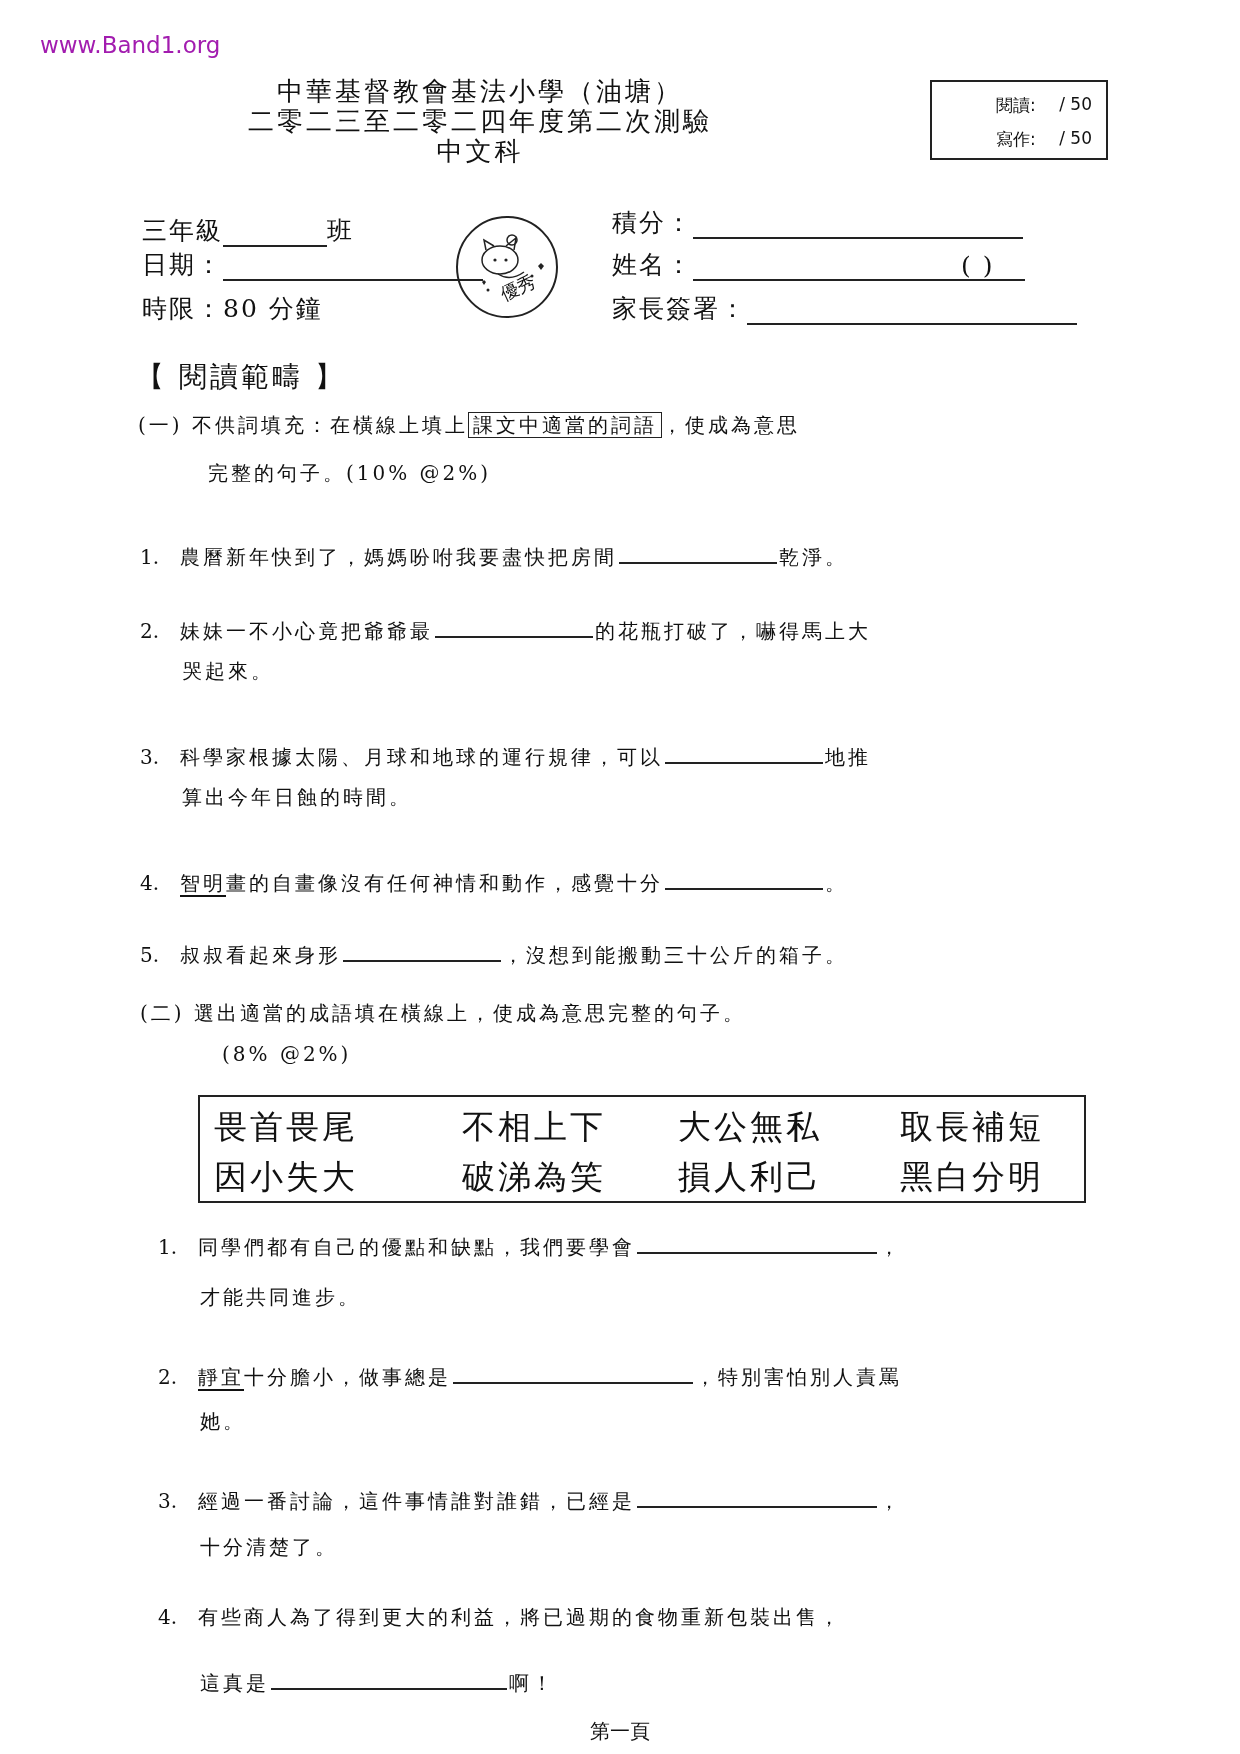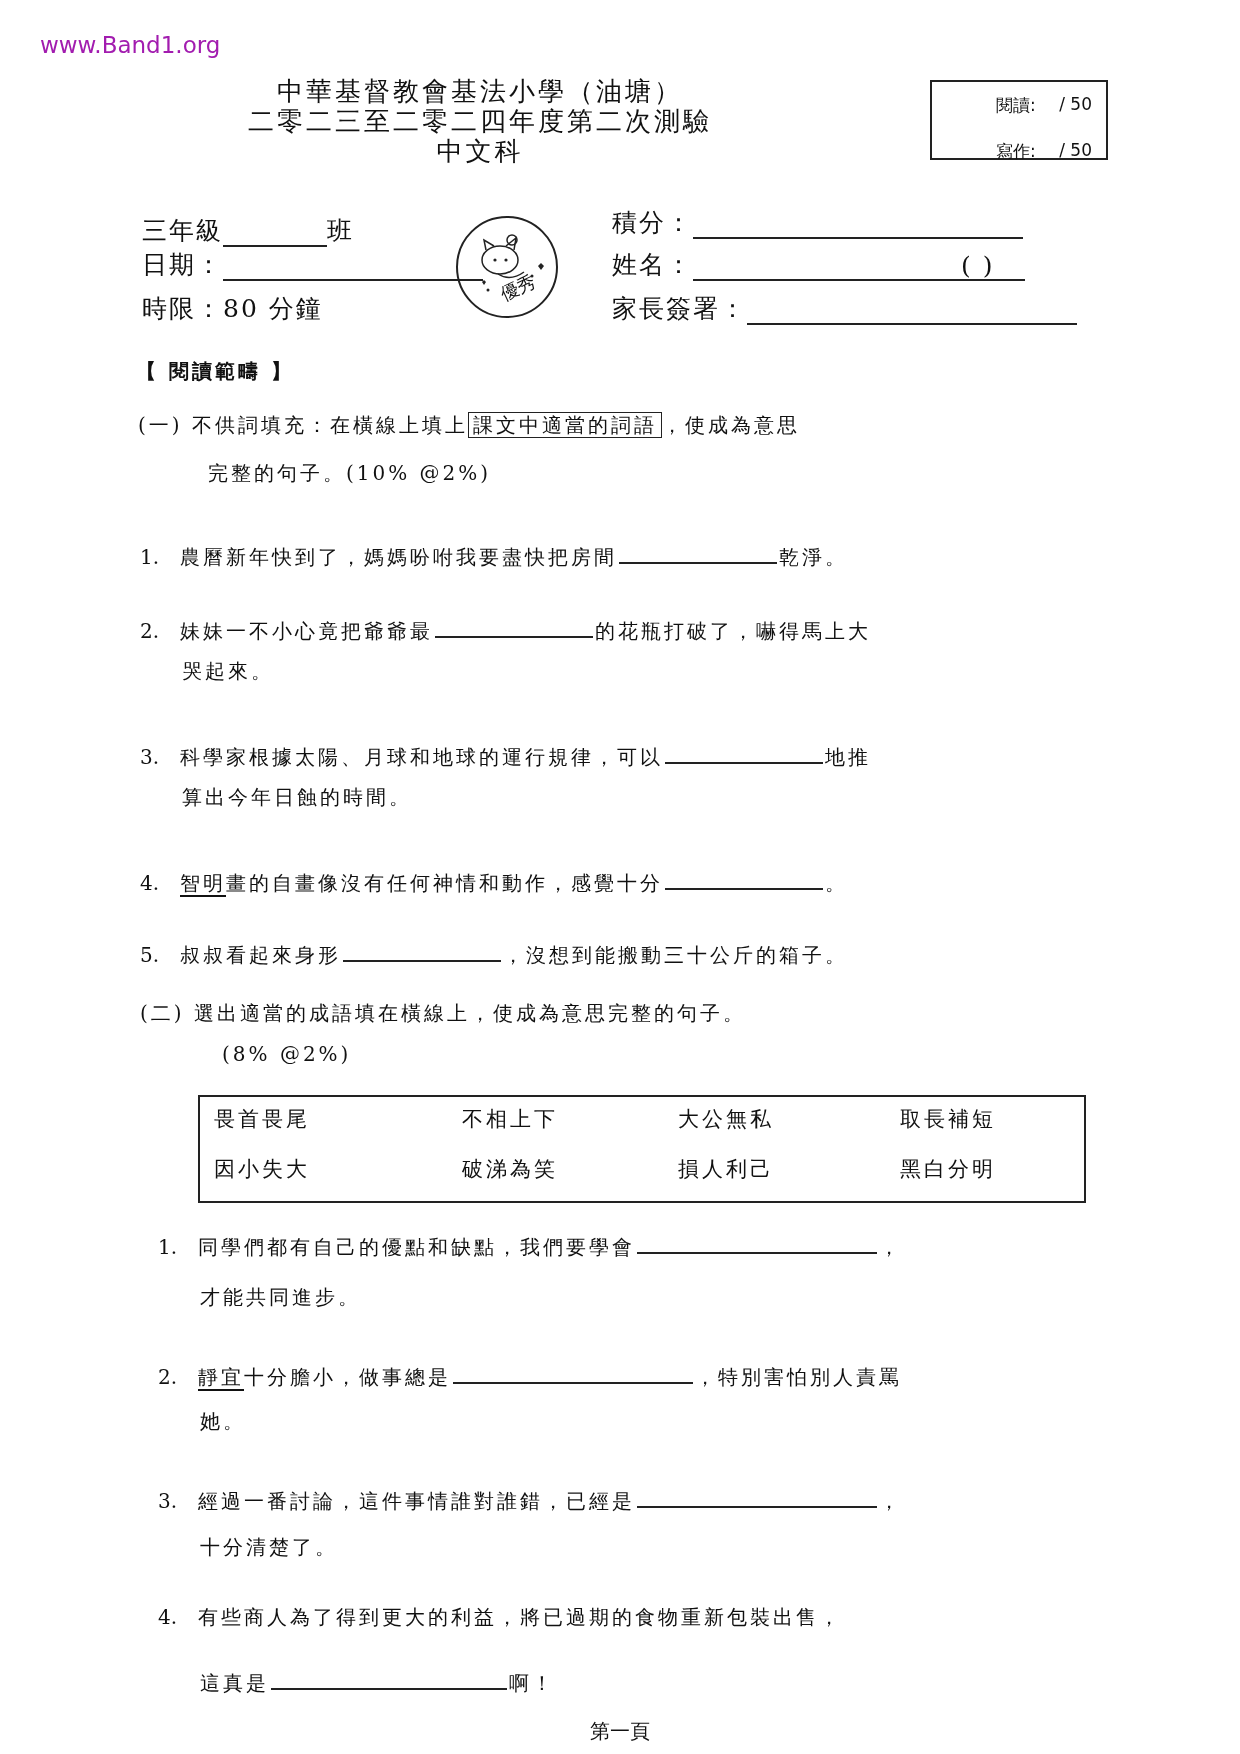--- a/index.html
+++ b/index.html
@@ -14,39 +14,39 @@
     .score-box { left: 930px; top: 80px; width: 178px; height: 80px; border: 2px solid #222; box-sizing: border-box; font-family: "DejaVu Sans", sans-serif; font-size: 17px; }
     .score-row { position: absolute; left: 16px; right: 14px; display: flex; justify-content: space-between; padding-left: 48px; }
     .hdr { font-size: 25px; letter-spacing: 2px; }
     .uline { display: inline-block; border-bottom: 2px solid #222; height: 26px; vertical-align: bottom; }
     .fill { display: inline-block; border-bottom: 2px solid #222; height: 24px; vertical-align: baseline; margin: 0 2px; }
     .q { font-size: 20px; letter-spacing: 3px; }
     .num { display: inline-block; width: 40px; letter-spacing: 0; }
     .boxed { border: 1.5px solid #222; padding: 0 4px; }
     .underline-name { text-decoration: underline; text-underline-offset: 5px; }
     .idiom-box { left: 198px; top: 1095px; width: 888px; height: 108px; border: 2px solid #222; box-sizing: border-box; }
-    .idiom { position: absolute; font-size: 21px; letter-spacing: 3px; }
+    .idiom { position: absolute; font-size: 33px; letter-spacing: 3px; }
     .stamp { left: 456px; top: 216px; width: 102px; height: 102px; border: 2px solid #222; border-radius: 50%; box-sizing: border-box; }
     .footer { left: 0; width: 1240px; text-align: center; top: 1718px; font-size: 20px; }
   </style>
 </head>
 <body>
 
 <div class="abs watermark">www.Band1.org</div>
 
 <div class="abs title-line" style="top:74px; left:130px; width:700px;">中華基督教會基法小學（油塘）</div>
 <div class="abs title-line" style="top:104px; left:130px; width:700px;">二零二三至二零二四年度第二次測驗</div>
 <div class="abs title-line" style="top:134px; left:130px; width:700px;">中文科</div>
 
 <div class="abs score-box">
   <div class="score-row" style="top:12px;">
     <span>閱讀:</span>
     <span>/ 50</span>
   </div>
-  <div class="score-row" style="top:46px;margin-top:12px;">
+  <div class="score-row" style="top:46px;">
     <span>寫作:</span>
     <span>/ 50</span>
   </div>
 </div>
 
 <div class="abs hdr" style="left:142px; top:206px;margin-top:8px;">
   <span>三年級</span><span class="uline" style="width:104px;"></span><span>班</span>
 </div>
 <div class="abs hdr" style="left:142px; top:248px;">
   <span>日期：</span><span class="uline" style="width:260px;"></span>
@@ -72,21 +72,21 @@
 <div class="abs hdr" style="left:612px; top:206px;">
   <span>積分：</span><span class="uline" style="width:330px;"></span>
 </div>
 <div class="abs hdr" style="left:612px; top:248px;">
   <span>姓名：</span><span class="uline" style="width:268px;"></span><span class="uline" style="width:64px; position:relative;"><span style="position:absolute; left:0; top:-2px;">(      )</span></span>
 </div>
 <div class="abs hdr" style="left:612px; top:292px;">
   <span>家長簽署：</span><span class="uline" style="width:330px;"></span>
 </div>
 
-<div class="abs" style="left:136px; top:358px; font-size:20px; font-weight:bold; letter-spacing:3px;">【 閱讀範疇 】</div>
+<div class="abs" style="left:136px; top:358px; font-size:28px; font-weight:normal; letter-spacing:3px;">【 閱讀範疇 】</div>
 
 <div class="abs q" style="left:138px; top:412px;">
   <span>(一)</span>
   <span>不供詞填充：在橫線上填上</span><span class="boxed">課文中適當的詞語</span><span>，使成為意思</span>
 </div>
 <div class="abs q" style="left:208px; top:460px;">完整的句子。(10% @2%)</div>
 
 <div class="abs q" style="left:140px; top:538px;">
   <span class="num">1.</span><span>農曆新年快到了，媽媽吩咐我要盡快把房間</span><span class="fill" style="width:158px;"></span><span>乾淨。</span>
 </div>

